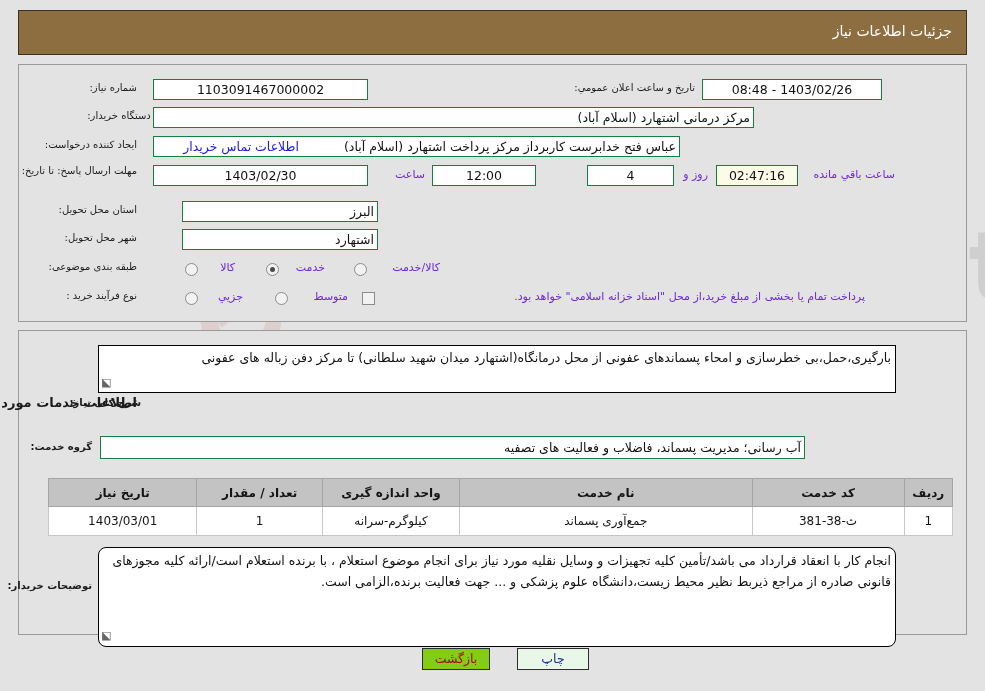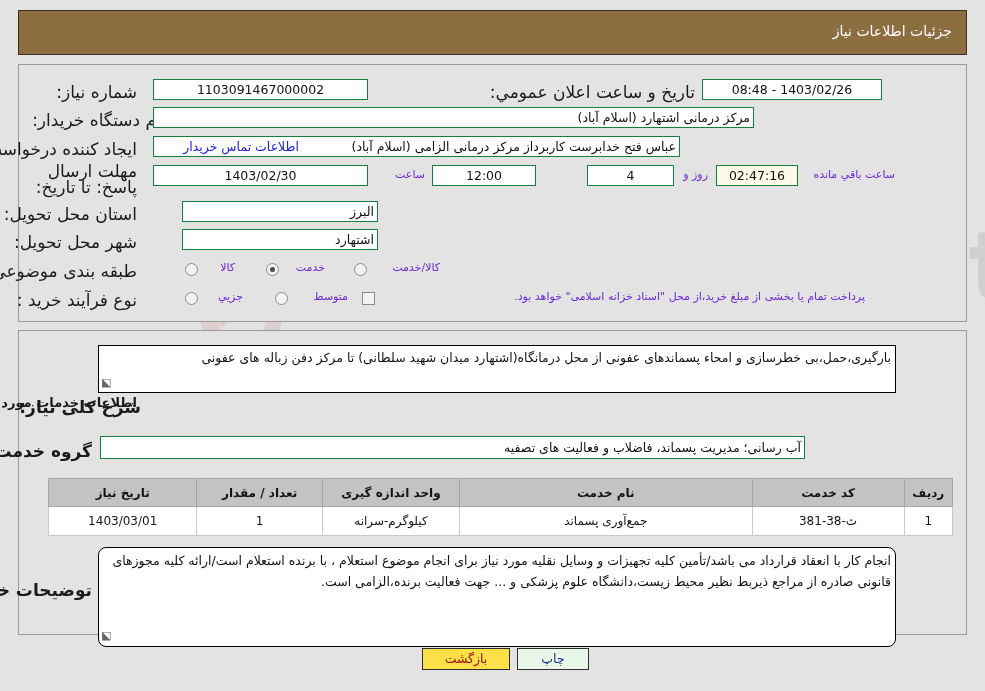--- a/index.html
+++ b/index.html
@@ -50,21 +50,21 @@
     box-sizing: border-box;
     background: #e3e3e3;
     z-index: 1;
   }
   #panel-top    { left: 18px; top: 64px;  width: 949px; height: 258px; }
   #panel-bottom { left: 18px; top: 330px; width: 949px; height: 305px; }
 
   
   .lbl {
     position: absolute;
-    font-size: 17px;
+    font-size: 10px;
     color: #1b1b1b;
     white-space: nowrap;
     text-align: right;
     z-index: 3;
   }
   .lbl.bold { font-weight: bold; }
   .fld {
     position: absolute;
     background: #ffffff;
     border: 1px solid #15803d;
@@ -179,21 +179,21 @@
     height: 22px;
     border: 1px solid #2d2d2d;
     box-sizing: border-box;
     font-size: 12.5px;
     line-height: 20px;
     text-align: center;
     cursor: pointer;
     z-index: 3;
   }
   #btn-print  { left: 517px; top: 648px; width: 72px; background: #e9f7e9; color: #17318e; }
-  #btn-back   { left: 422px; top: 648px; width: 88px; background: #fde047; color: #a01010; }
+  #btn-back   { left: 422px; top: 648px; width: 68px; background: #84cc16; color: #a01010; }
 </style>
 </head>
 <body>
 
 <div id="page">
 
   <svg class="watermark" viewBox="0 0 985 691">
     <g opacity="0.17">
       <path d="M200 232 L282 206 L282 312 Q282 356 241 378 Q200 356 200 312 Z" fill="#c8706f"></path>
       <path d="M216 246 L268 230 L268 306 Q268 338 241 352 Q216 338 216 306 Z" fill="#e3e3e3"></path>
@@ -212,21 +212,21 @@
   <div class="lbl" style="right:848px; top:82px;">شماره نیاز:</div>
   <div class="fld center" style="right:617px; top:79px; width:215px; height:21px;">1103091467000002</div>
 
   <div class="lbl" style="right:290px; top:82px;">تاریخ و ساعت اعلان عمومي:</div>
   <div class="fld center" style="right:103px; top:79px; width:180px; height:21px;">1403/02/26 - 08:48</div>
 
   <div class="lbl" style="right:819px; top:110px;">نام دستگاه خریدار:</div>
   <div class="fld" style="right:231px; top:107px; width:601px; height:21px;">مرکز درمانی اشتهارد (اسلام آباد)</div>
 
   <div class="lbl" style="right:848px; top:139px;">ایجاد کننده درخواست:</div>
-  <div class="fld" style="right:305px; top:136px; width:527px; height:21px;">عباس فتح خدابرست کاربرداز مرکز درمانی الزامی (اسلام آباد)</div>
+  <div class="fld" style="right:305px; top:136px; width:527px; height:21px;">عباس فتح خدابرست کاربرداز مرکز پرداخت اشتهارد (اسلام آباد)</div>
   <div class="link" style="right:686px; top:139px;">اطلاعات تماس خریدار</div>
 
   <div class="lbl" style="right:848px; top:163px; width:120px; line-height:16px; white-space:normal;">مهلت ارسال پاسخ: تا تاریخ:</div>
   <div class="fld center" style="right:617px; top:165px; width:215px; height:21px;">1403/02/30</div>
   <div class="statictext" style="right:560px; top:168px;">ساعت</div>
   <div class="fld center" style="right:449px; top:165px; width:104px; height:21px;">12:00</div>
   <div class="fld center" style="right:311px; top:165px; width:87px; height:21px;">4</div>
   <div class="statictext" style="right:277px; top:168px;">روز و</div>
   <div class="fld center ivory" style="right:187px; top:165px; width:82px; height:21px;">02:47:16</div>
   <div class="statictext" style="right:90px; top:168px;margin-left:16px;">ساعت باقي مانده</div>

